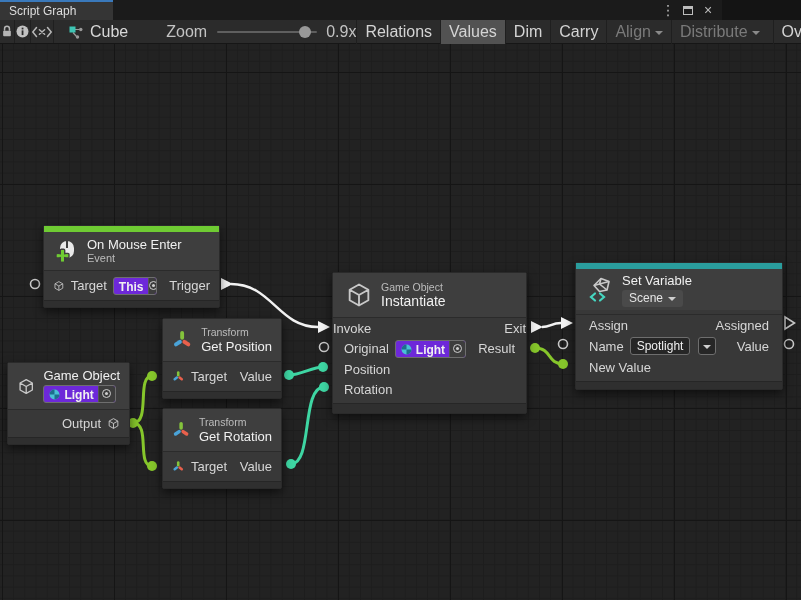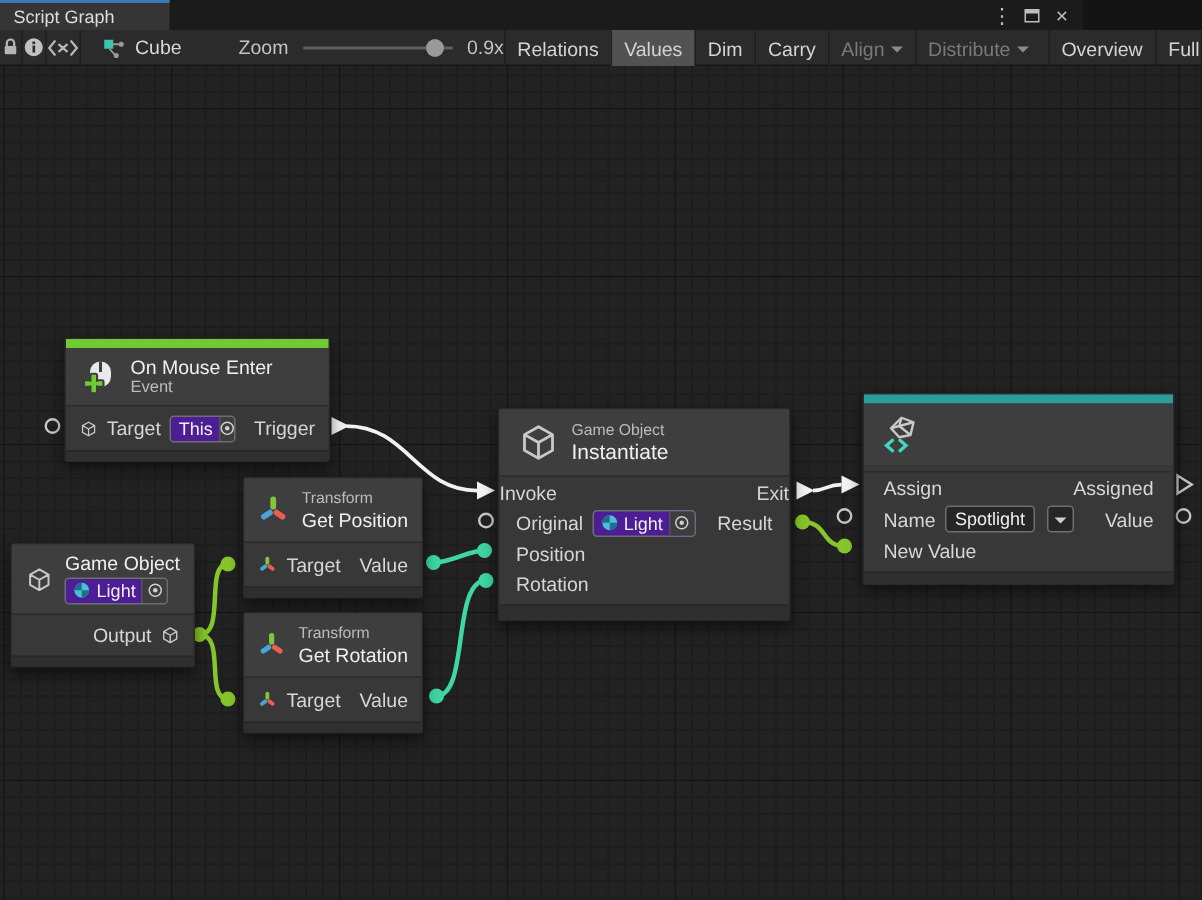--- a/index.html
+++ b/index.html
@@ -18,21 +18,21 @@
     width:113px; background:#353535; border-top:2px solid var(--tab-accent,#3a79bb);
     display:flex; align-items:center; padding:0 9px; color:#dedede; font-size:12px;
   }
   .winbtns { margin-left:auto; display:flex; align-items:center; gap:4px; padding-right:6px; }
   .winbtn { color:#bdbdbd; font-size:14px; width:16px; height:16px; display:flex; align-items:center; justify-content:center; }
   .maxglyph { width:10px; height:9px; border:1px solid #bdbdbd; border-top:3px solid #bdbdbd; }
   
   .toolbar {
     position:absolute; left:0; top:20px; width:801px; height:24px;
     background:#2b2b2b; border-bottom:1px solid #161616;
-    display:flex; align-items:stretch; color:#d0d0d0; font-size:13px;
+    display:flex; align-items:stretch; color:#d0d0d0; font-size:16px;
   }
   .tbtn { display:flex; align-items:center; justify-content:center; border-right:1px solid #1f1f1f; }
   .tbtn.icon-btn { width:25px; }
   .tbtn.code-btn { width:68px; }
   .breadcrumb { display:flex; align-items:center; gap:6px; margin-left:14px; color:#d8d8d8; }
   .zoomgroup { display:flex; align-items:center; margin-left:38px; }
   .zoomlabel { color:#c3c3c3; margin-right:10px; }
   .slider { width:100px; height:2px; background:#5f5f5f; position:relative; border-radius:1px; }
   .knob { position:absolute; top:-5px; left:82px; width:12px; height:12px; border-radius:50%; background:#999; }
   .zoomval { margin-left:9px; color:#c3c3c3; }
@@ -75,23 +75,23 @@
   .nsub { font-size:11px; color:#bcbcbc; line-height:13px; white-space:nowrap; }
   .ncat { font-size:10.5px; color:#bcbcbc; line-height:13px; white-space:nowrap; }
   .nrow {
     border-top:1px solid #2b2b2b; display:flex; align-items:center;
     padding:0 9px; gap:6px; font-size:13px; color:#d6d6d6; overflow:hidden; white-space:nowrap;
   }
   .nfoot { border-top:1px solid #262626; background:#2f2f2f; }
   .spacer { flex:1; }
   
   .objfield {
-    display:inline-flex; align-items:center; background:#4c1d95;
+    display:inline-flex; align-items:flex-end; background:#6d28d9;
     border:1px solid #6e6e6e; border-radius:3px; height:18px; overflow:hidden;
-    font-size:12px; color:#f0f0f0;
+    font-size:12px; color:#f0f0f0;font-weight:bold;
   }
   .objfield .txt { padding:0 4px 0 5px; display:flex; align-items:center; gap:4px; }
   .objfield .picker {
     border-left:1px solid #555; background:#3d3d3d; width:17px; height:100%;
     display:flex; align-items:center; justify-content:center;
   }
   .eyedot { width:9px; height:9px; border:1.4px solid #cfcfcf; border-radius:50%; position:relative; }
   .eyedot::after { content:""; position:absolute; left:2px; top:2px; width:3px; height:3px; background:#cfcfcf; border-radius:50%; }
   .dropfield {
     display:inline-flex; align-items:center; background:#262626; border:1px solid #6e6e6e;
@@ -402,20 +402,27 @@
     <svg width="27" height="27" viewBox="0 0 27 27">
       <g fill="none" stroke="#c9c9c9" stroke-width="1.6" stroke-linejoin="round">
         <path d="M14 2.5 L22 5.5 L20 14 L12.5 15.5 L7 9.5 Z"></path>
         <path d="M14 2.5 L12.5 8 L7 9.5 M12.5 8 L20 14 M12.5 8 L22 5.5"></path>
       </g>
       <g fill="none" stroke="#45d6c0" stroke-width="2.2" stroke-linecap="round">
         <path d="M8 17.5 L4 21 L8 24.5"></path>
         <path d="M13 17.5 L17 21 L13 24.5"></path>
       </g>
     </svg>
+    <div>
+      <div class="ntitle">Set Variable</div>
+      <span class="scopebtn">
+        <span>Scene</span>
+        <span class="caret" style="border-top-color:#cfcfcf;"></span>
+      </span>
+    </div>
   </div>
   <div class="nrow" style="height:21px; margin-top:4px; padding:0 13px;">
     <span>Assign</span>
     <span class="spacer"></span>
     <span>Assigned</span>
   </div>
   <div class="nrow" style="height:22px; border-top:none; padding:0 13px;">
     <span>Name</span>
     <span class="dropfield">
       <span>Spotlight</span>

